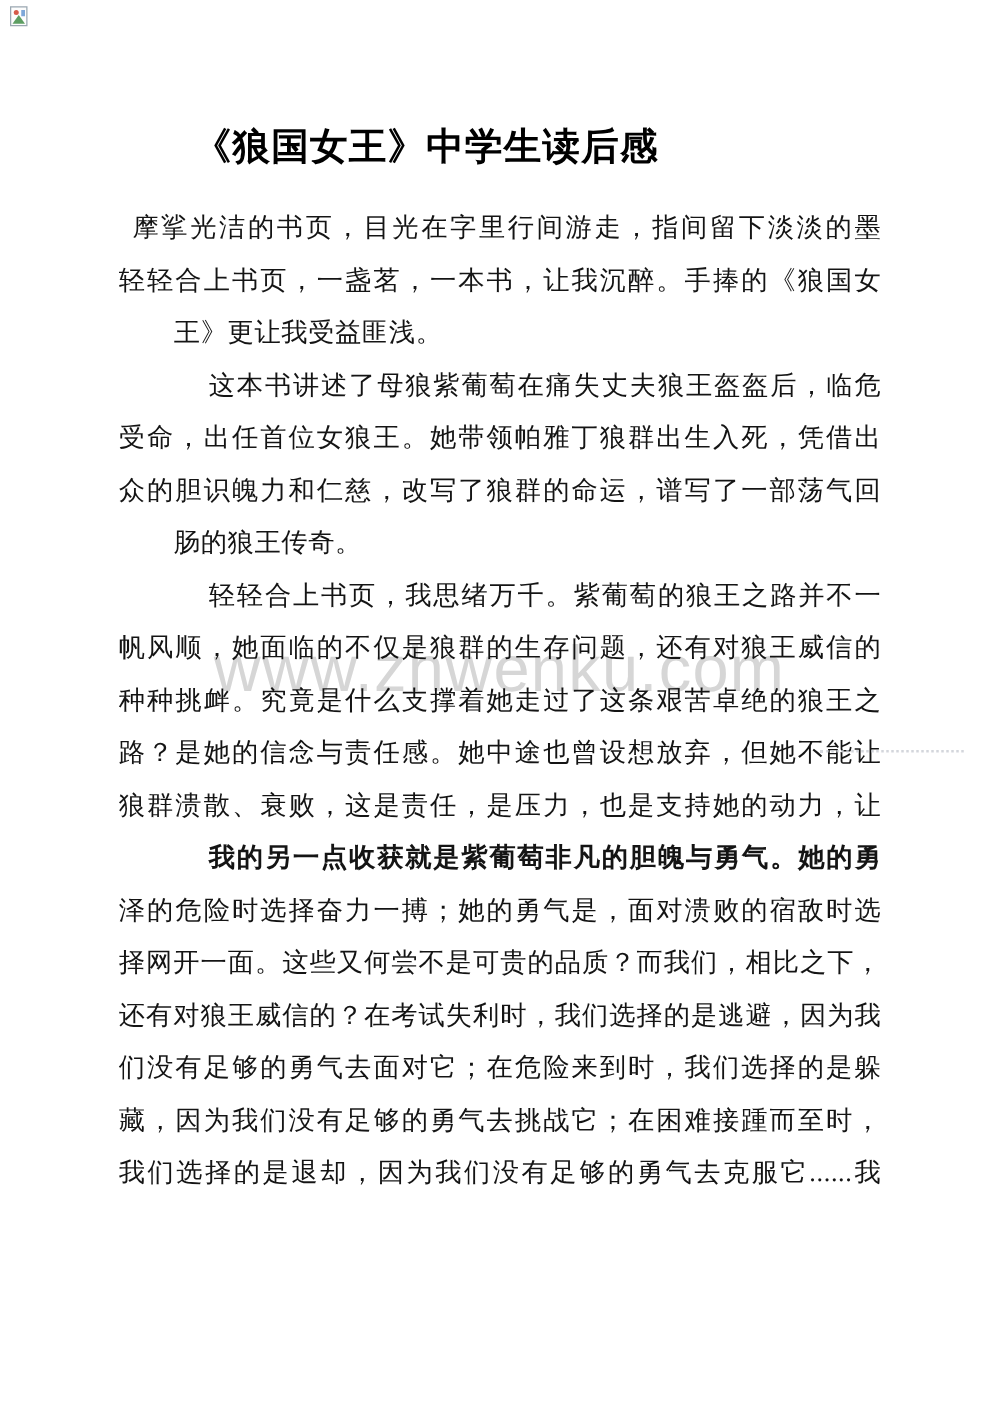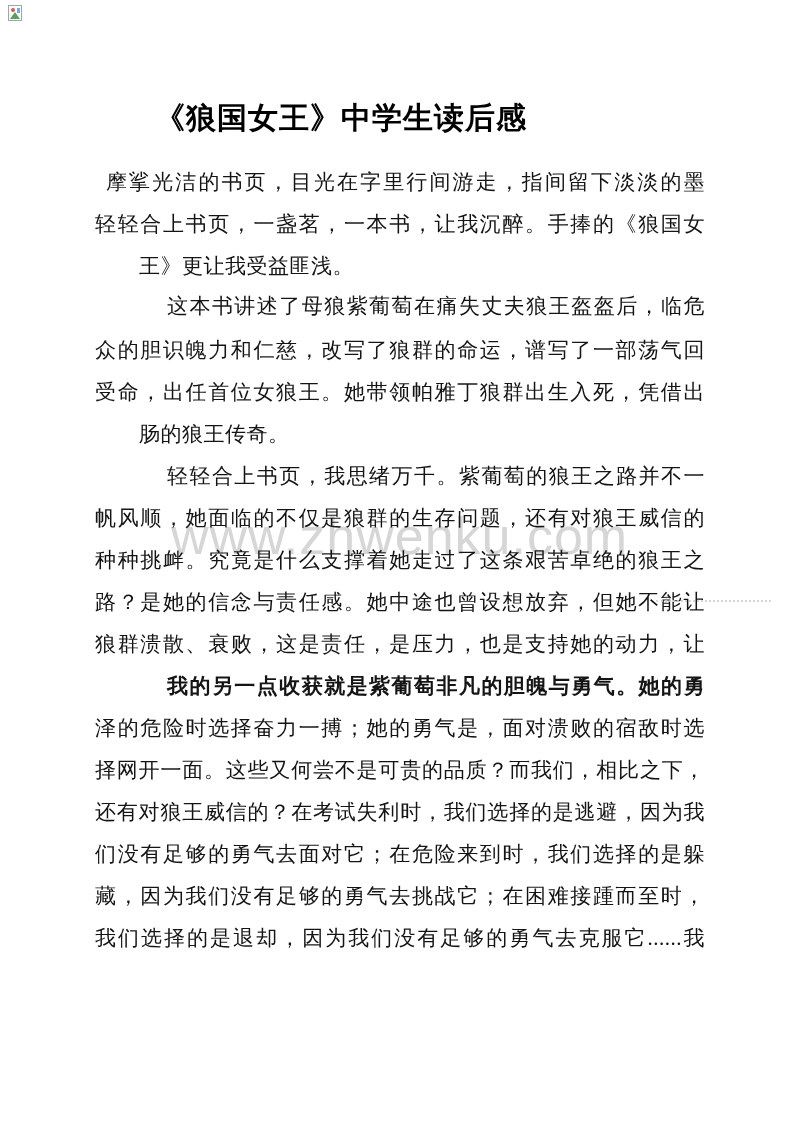--- a/index.html
+++ b/index.html
@@ -113,23 +113,23 @@
 
   <h1 class="doc-title">《狼国女王》中学生读后感</h1>
 
   <div class="content" style="color: rgb(20, 20, 20);">
       <div class="paragraph">
         <div class="line" style="padding-left: 11px;">摩挲光洁的书页，目光在字里行间游走，指间留下淡淡的墨香。</div>
         <div class="line">轻轻合上书页，一盏茗，一本书，让我沉醉。手捧的《狼国女</div>
         <div class="line last">王》更让我受益匪浅。</div>
       </div>
       <div class="paragraph">
-        <div class="line" style="padding-left: 72px; font-family: Liberation Mono, monospace;">这本书讲述了母狼紫葡萄在痛失丈夫狼王盔盔后，临危</div>
+        <div class="line" style="padding-left: 72px;">这本书讲述了母狼紫葡萄在痛失丈夫狼王盔盔后，临危</div>
+        <div class="line">受命，出任首位女狼王。她带领帕雅丁狼群出生入死，凭借出</div>
         <div class="line">众的胆识魄力和仁慈，改写了狼群的命运，谱写了一部荡气回</div>
-        <div class="line">受命，出任首位女狼王。她带领帕雅丁狼群出生入死，凭借出</div>
         <div class="line last">肠的狼王传奇。</div>
       </div>
       <div class="paragraph">
         <div class="line" style="padding-left: 72px;">轻轻合上书页，我思绪万千。紫葡萄的狼王之路并不一</div>
         <div class="line">帆风顺，她面临的不仅是狼群的生存问题，还有对狼王威信的</div>
         <div class="line">种种挑衅。究竟是什么支撑着她走过了这条艰苦卓绝的狼王之</div>
         <div class="line">路？是她的信念与责任感。她中途也曾设想放弃，但她不能让</div>
         <div class="line">狼群溃散、衰败，这是责任，是压力，也是支持她的动力，让</div>
       </div>
       <div class="paragraph">

